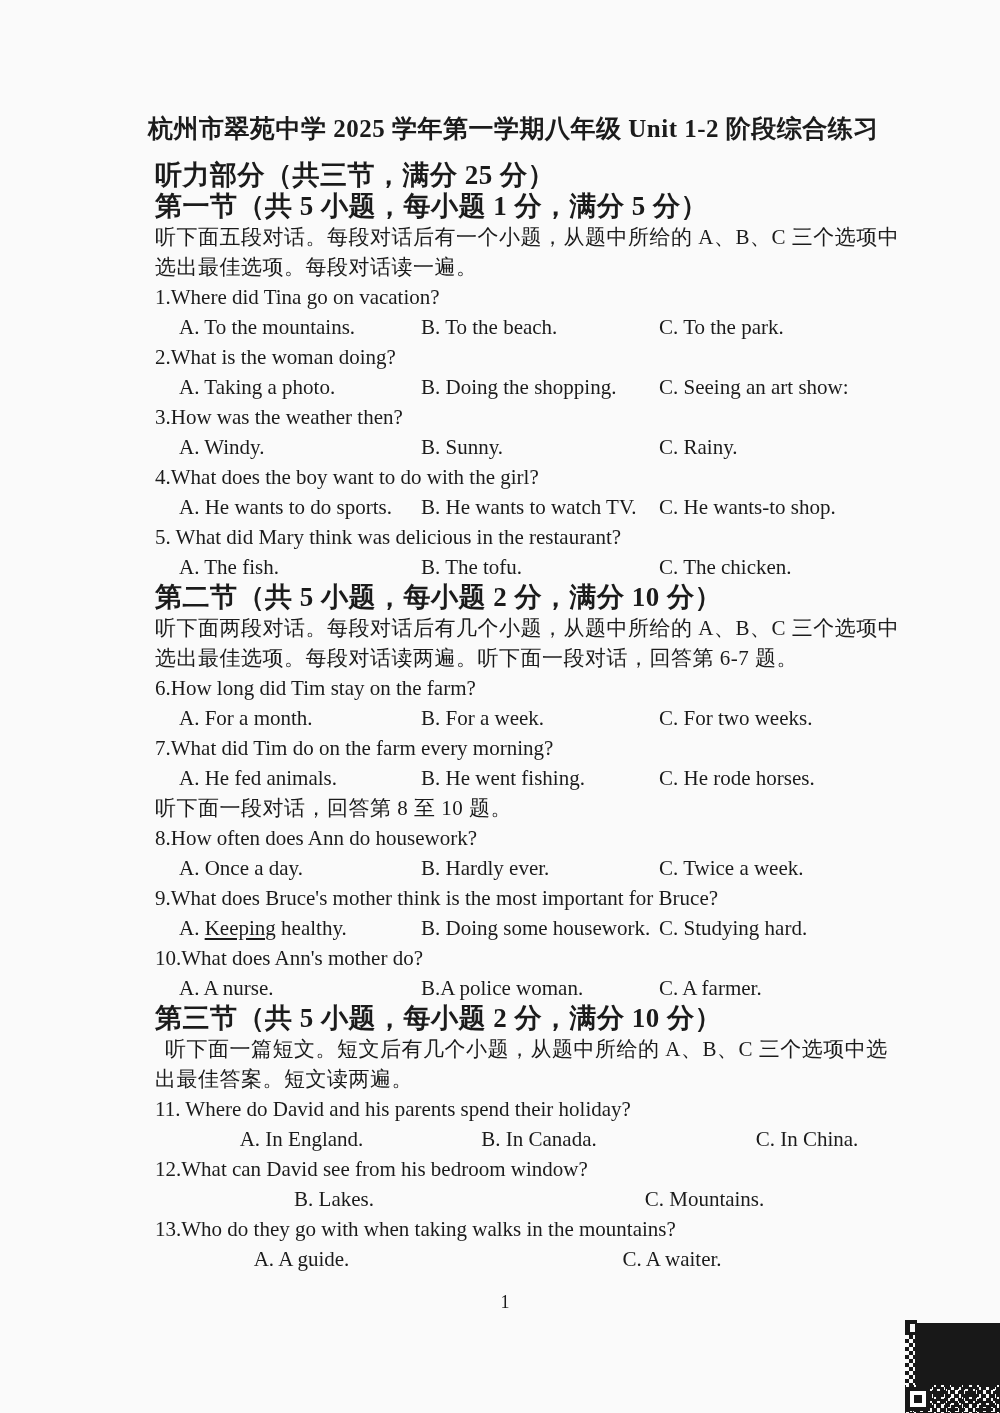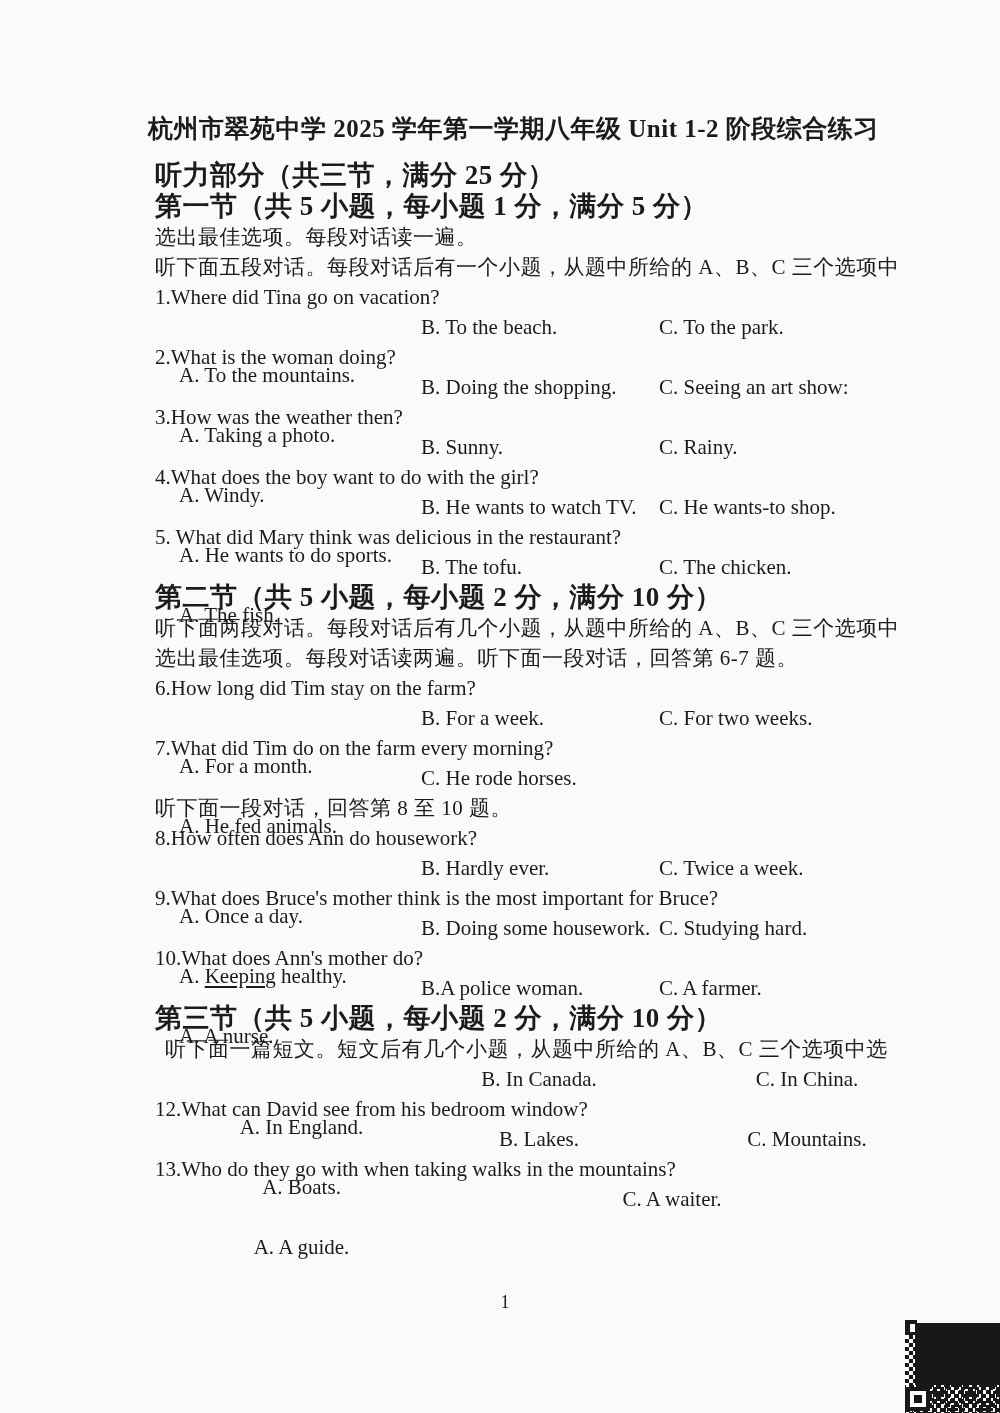--- a/index.html
+++ b/index.html
@@ -18,21 +18,21 @@
   }
   .title{
     font-size:25px;font-weight:700;line-height:34px;height:34px;
     margin:0 0 14px -7px;white-space:nowrap;letter-spacing:0.5px;
   }
   .line{height:30px;line-height:30px;white-space:nowrap;}
   .head{font-weight:700;height:31px;line-height:31px;font-size:27px;}
   .cn{letter-spacing:0.5px;}
   .ind{text-indent:10px;}
   .opts{display:flex;padding-left:24px;}
-  .opts .a{width:242px;flex:0 0 242px;margin-top:48px;}
+  .opts .a{width:242px;flex:0 0 242px;}
   .opts .b{width:238px;flex:0 0 238px;}
   .opts .c{flex:1;}
   .opts3{padding-left:44px;text-align:center;}
   .opts3 .a{width:205px;flex:0 0 205px;}
   .opts3 .b{width:270px;flex:0 0 270px;}
   .u{text-decoration:underline;text-underline-offset:3px;}
   .pagenum{
     position:absolute;top:1291px;left:0;width:1010px;
     text-align:center;font-size:18px;line-height:22px;
   }
@@ -55,22 +55,22 @@
 </head>
 <body>
 
 <div class="sheet">
 
   <div class="title">杭州市翠苑中学 2025 学年第一学期八年级 Unit 1-2 阶段综合练习</div>
 
   <div class="line head cn">听力部分（共三节，满分 25 分）</div>
 
   <div class="line head cn">第一节（共 5 小题，每小题 1 分，满分 5 分）</div>
+  <div class="line cn">听下面五段对话。每段对话后有一个小题，从题中所给的 A、B、C 三个选项中</div>
   <div class="line cn">选出最佳选项。每段对话读一遍。</div>
-  <div class="line cn">听下面五段对话。每段对话后有一个小题，从题中所给的 A、B、C 三个选项中</div>
 
   <div class="line">1.Where did Tina go on vacation?</div>
   <div class="line opts">
     <span class="a">A. To the mountains.</span>
     <span class="b">B. To the beach.</span>
     <span class="c">C. To the park.</span>
   </div>
 
   <div class="line">2.What is the woman doing?</div>
   <div class="line opts">
@@ -107,20 +107,21 @@
   <div class="line">6.How long did Tim stay on the farm?</div>
   <div class="line opts">
     <span class="a">A. For a month.</span>
     <span class="b">B. For a week.</span>
     <span class="c">C. For two weeks.</span>
   </div>
 
   <div class="line">7.What did Tim do on the farm every morning?</div>
   <div class="line opts">
     <span class="a">A. He fed animals.</span>
+    <span class="b">B. He went fishing.</span>
     <span class="c">C. He rode horses.</span>
   </div>
 
   <div class="line cn">听下面一段对话，回答第 8 至 10 题。</div>
 
   <div class="line">8.How often does Ann do housework?</div>
   <div class="line opts">
     <span class="a">A. Once a day.</span>
     <span class="b">B. Hardly ever.</span>
     <span class="c">C. Twice a week.</span>
@@ -135,30 +136,31 @@
 
   <div class="line">10.What does Ann's mother do?</div>
   <div class="line opts">
     <span class="a">A. A nurse.</span>
     <span class="b">B.A police woman.</span>
     <span class="c">C. A farmer.</span>
   </div>
 
   <div class="line head cn">第三节（共 5 小题，每小题 2 分，满分 10 分）</div>
   <div class="line cn ind">听下面一篇短文。短文后有几个小题，从题中所给的 A、B、C 三个选项中选</div>
+  <div class="line cn">出最佳答案。短文读两遍。</div>
 
+  <div class="line">11. Where do David and his parents spend their holiday?</div>
   <div class="line opts opts3">
     <span class="a">A. In England.</span>
     <span class="b">B. In Canada.</span>
     <span class="c">C. In China.</span>
   </div>
 
   <div class="line">12.What can David see from his bedroom window?</div>
   <div class="line opts opts3">
-    <span class="a">A. Boats.</span>
     <span class="b">B. Lakes.</span>
     <span class="c">C. Mountains.</span>
   </div>
 
   <div class="line">13.Who do they go with when taking walks in the mountains?</div>
   <div class="line opts opts3">
     <span class="a">A. A guide.</span>
     <span class="c">C. A waiter.</span>
   </div>
 

